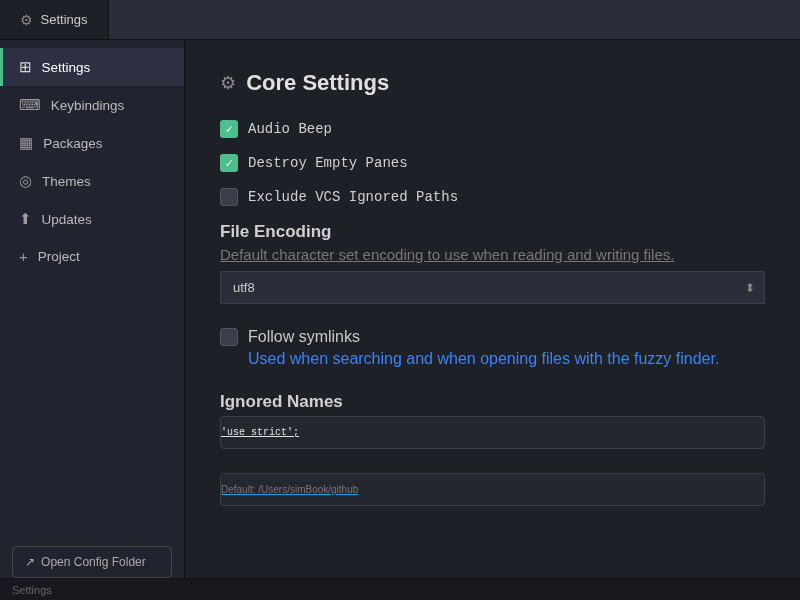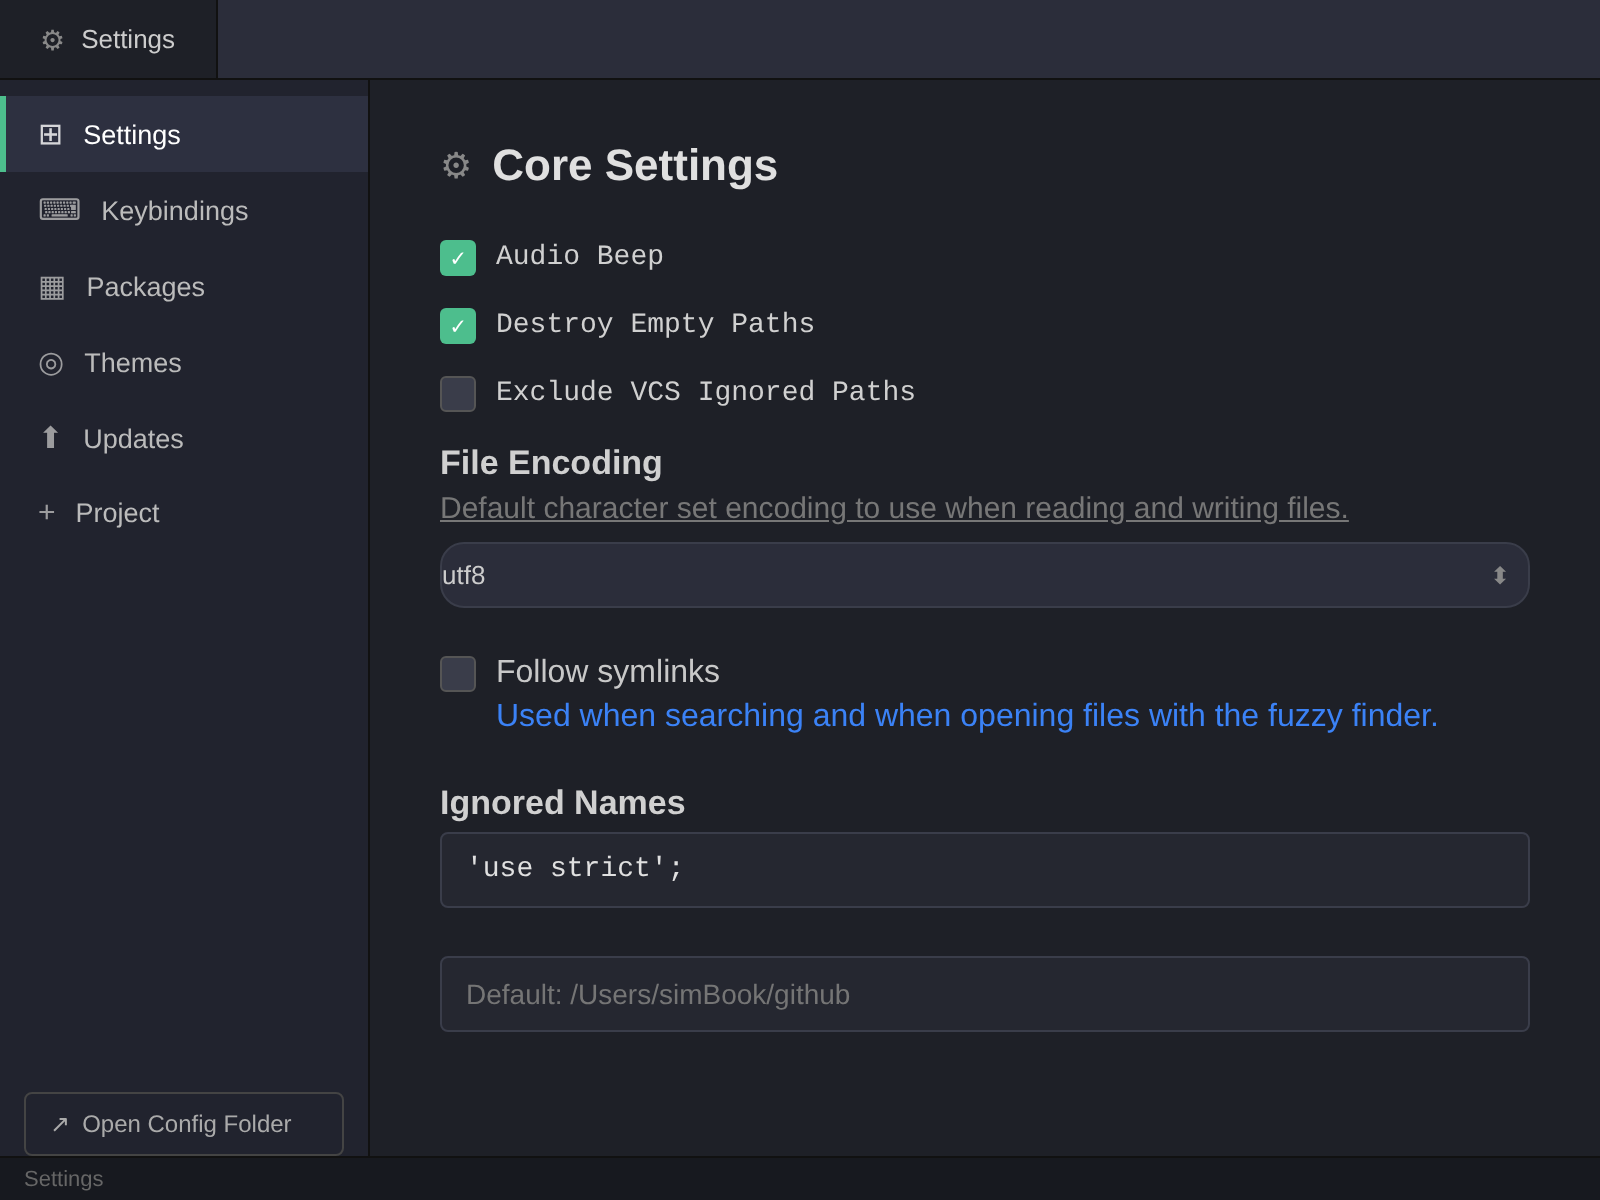--- a/index.html
+++ b/index.html
@@ -185,49 +185,50 @@
     }
 
     .select-wrapper {
       position: relative;
       display: inline-block;
       width: 100%;
     }
 
     .field-select {
       width: 100%;
-      padding: 8px 30px 8px 0;
+      padding: 8px 30px 8px 12px;
       background: #2b2d3a;
       border: 1px solid #3a3d4a;
-      border-radius: 12px;
+      border-radius: 0;
       color: #ccc;
       font-size: 13px;
       appearance: none;
       cursor: pointer;
     }
 
     .select-arrow {
       position: absolute;
       right: 10px;
       top: 50%;
       transform: translateY(-50%);
       color: #888;
       font-size: 12px;
       pointer-events: none;
     }
 
     .field-input {
       width: 100%;
-      padding: 10px 12px;
+      padding: 10px 0;
       background: #252730;
       border: 1px solid #3a3d4a;
       border-radius: 4px;
       color: #e0e0e0;
-      font-size: 14px;
+      font-size: 10px;
       font-family: 'Courier New', monospace;
+      text-decoration: underline;
     }
 
     .field-input.placeholder-style {
       color: #0ea5e9;
       font-family: -apple-system, BlinkMacSystemFont, sans-serif;
     }
 
     
     .checkbox-with-desc {
       margin-bottom: 24px;
@@ -321,21 +322,21 @@
       <h1>Core Settings</h1>
     </div>
 
     <div class="checkbox-item">
       <div class="custom-checkbox checked"></div>
       <label>Audio Beep</label>
     </div>
 
     <div class="checkbox-item">
       <div class="custom-checkbox checked"></div>
-      <label>Destroy Empty Paths</label>
+      <label>Destroy Empty Panes</label>
     </div>
 
     <div class="checkbox-item">
       <div class="custom-checkbox unchecked"></div>
       <label>Exclude VCS Ignored Paths</label>
     </div>
 
     <div class="field-group">
       <div class="field-label">File Encoding</div>
       <div class="field-description">Default character set encoding to use when reading and writing files.</div>

